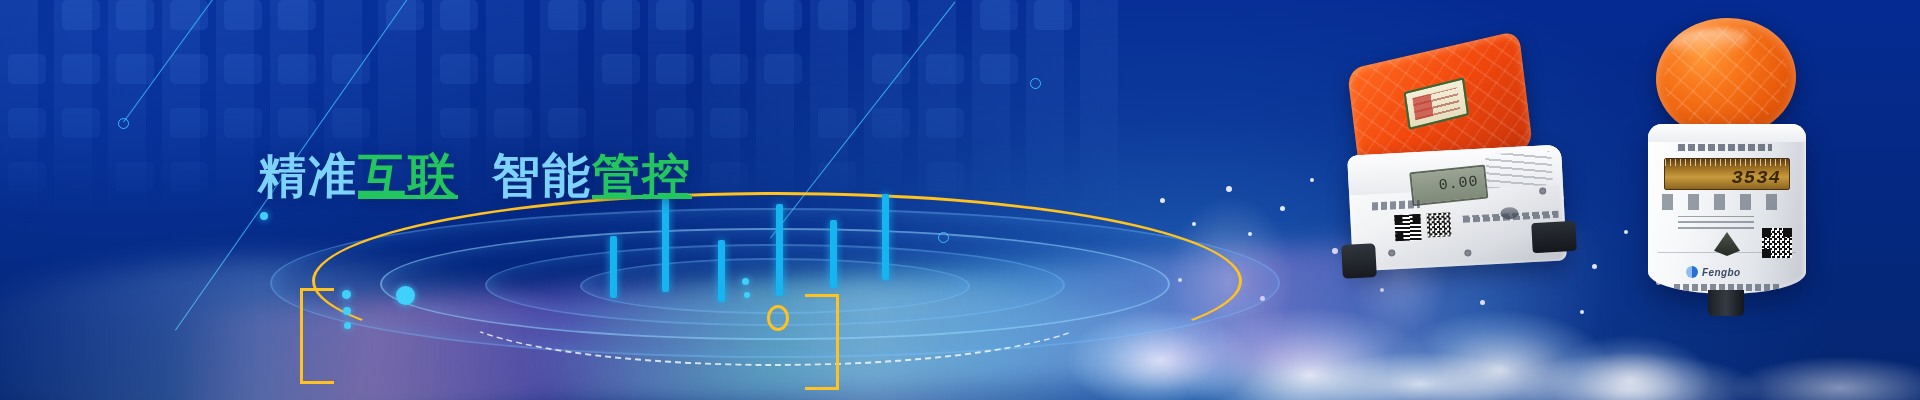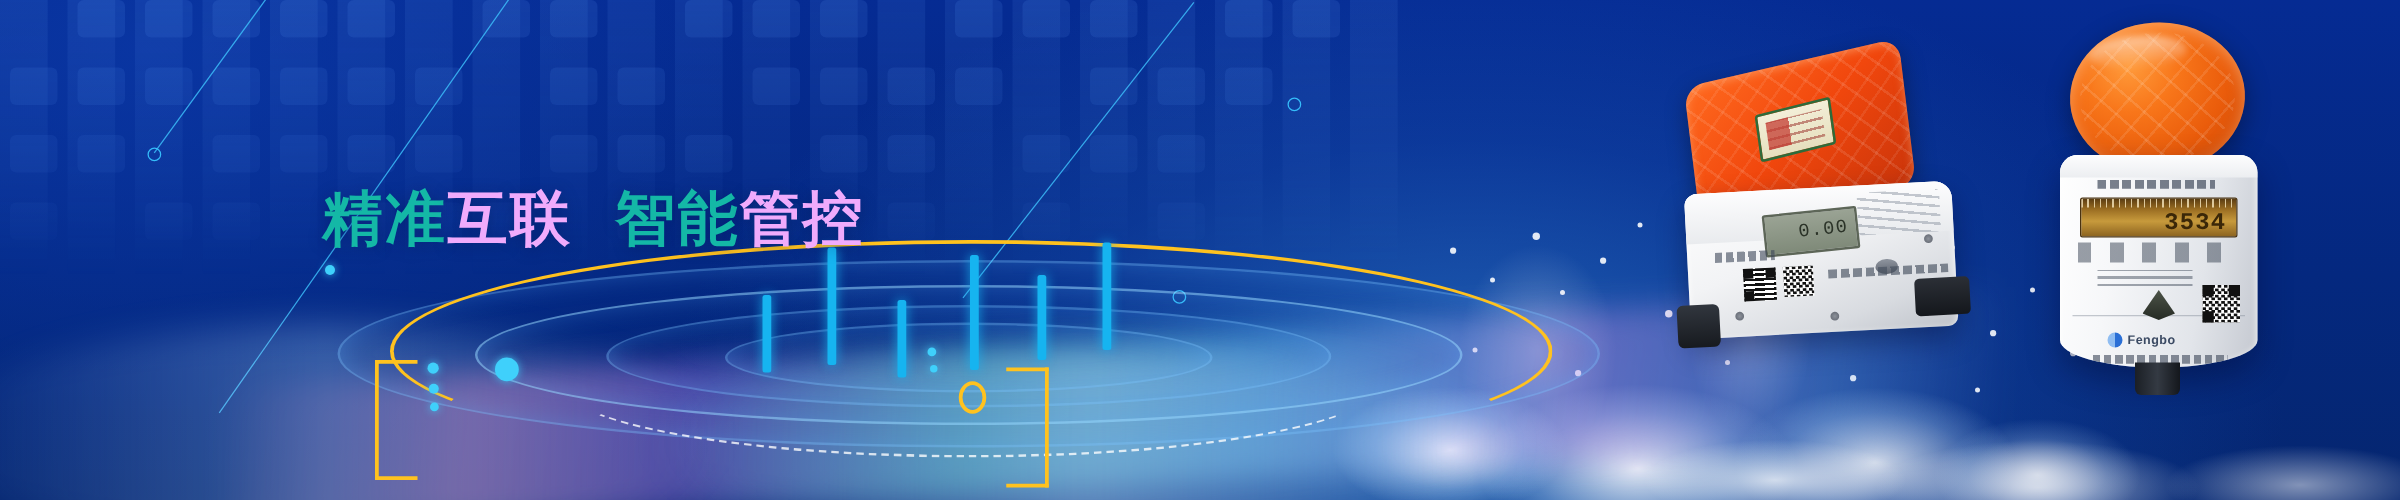--- a/index.html
+++ b/index.html
@@ -117,22 +117,22 @@
   }
   .headline .lat{font-weight:400;letter-spacing:0px;}
   .headline .cjk{font-weight:400;}
 
   .subline{
     position:absolute;left:258px;top:152px;
     font-size:48px;line-height:1;
     white-space:nowrap;font-weight:700;letter-spacing:2px;
     text-shadow:0 2px 12px rgba(0,20,80,.40);
   }
-  .subline .hl{color:#14b8a6;}
-  .subline .wt{color:#f0abfc;}
+  .subline .hl{color:#7dd3fc;}
+  .subline .wt{color:#22c55e;text-decoration:underline;}
   .subline .gap{display:inline-block;width:34px;}
 
   
   .prod1{position:absolute;left:1336px;top:46px;width:258px;height:258px;}
   .p1-lid{
     position:absolute;left:16px;top:4px;width:176px;height:118px;
     border-radius:16px;
     background:linear-gradient(145deg,#ff6a1f 0%,#f1470d 48%,#c9340a 100%);
     transform:rotate(-13deg) skewX(-6deg);
     box-shadow:0 6px 18px rgba(0,0,0,.35), inset 0 2px 8px rgba(255,180,130,.55);
@@ -239,20 +239,21 @@
     content:"";position:absolute;left:18px;top:10px;width:78px;height:26px;border-radius:50%;
     background:linear-gradient(180deg,rgba(255,255,255,.55),rgba(255,255,255,0));
     filter:blur(3px);
   }
   .p2-body{
     position:absolute;left:48px;top:106px;width:158px;height:170px;
     border-radius:14px 14px 50% 50%/14px 14px 22px 22px;
     background:linear-gradient(100deg,#ffffff 0%,#f6f7f9 30%,#e2e5ea 70%,#c4c8d0 100%);
     box-shadow:0 12px 26px rgba(0,10,50,.42), inset 0 2px 6px rgba(255,255,255,.95);
     overflow:hidden;
+    font-style:italic;
   }
   .p2-top-edge{
     position:absolute;left:0;top:0;width:158px;height:18px;
     background:linear-gradient(180deg,#fdfdfe,#eceef1);
     border-radius:14px 14px 0 0;
   }
   .p2-model{
     position:absolute;left:30px;top:20px;width:94px;height:7px;
     background:repeating-linear-gradient(90deg,rgba(60,70,88,.68) 0 7px,rgba(0,0,0,0) 7px 10px);
   }

